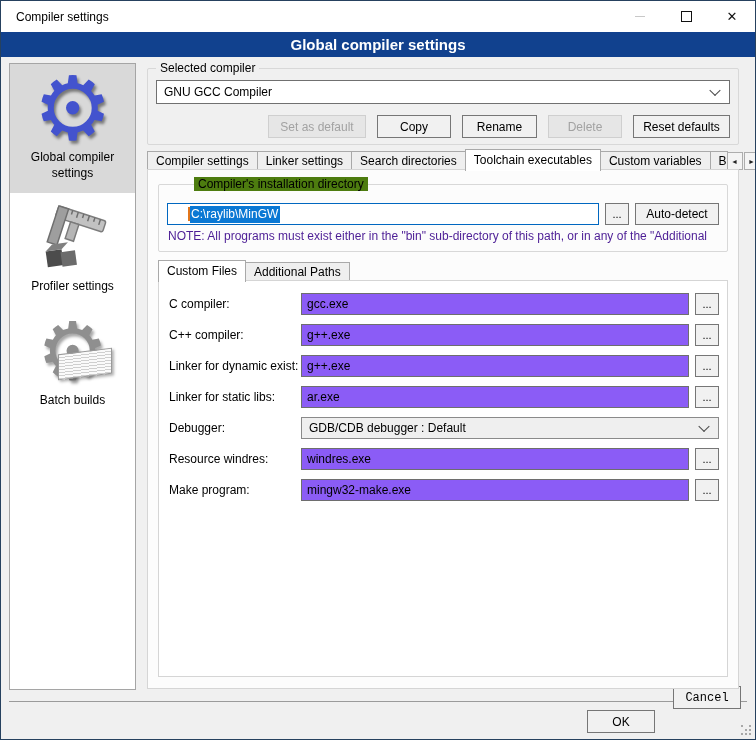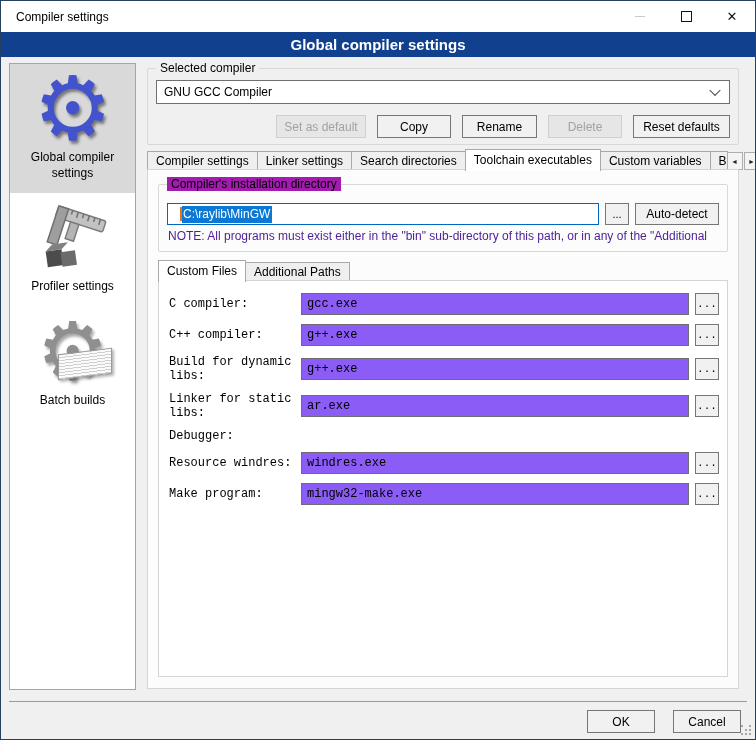--- a/index.html
+++ b/index.html
@@ -41,59 +41,59 @@
   .groupbox>.legend{position:absolute;top:-8px;left:8px;background:#F0F0F0;padding:0 4px;white-space:nowrap;}
   .group-compiler{position:absolute;top:5px;left:0;width:592px;height:77px;padding:11px 8px 0;}
   .combo{height:24px;border:1px solid #707070;background:#FFFFFF;display:flex;align-items:center;
     padding:0 26px 0 7px;position:relative;box-sizing:border-box;}
   .chev{position:absolute;right:10px;top:50%;width:7px;height:7px;border-right:1.4px solid #4A4A4A;
     border-bottom:1.4px solid #4A4A4A;transform:translateY(-70%) rotate(45deg);}
   .btnrow{margin-top:11px;display:flex;justify-content:flex-end;gap:11px;}
   .btn{height:23px;background:#F1F1F1;border:1px solid #767676;box-sizing:border-box;
     display:inline-flex;align-items:center;justify-content:center;font-size:12px;cursor:pointer;white-space:nowrap;}
   .btn.disabled{background:#E6E6E6;border-color:#CFCFCF;color:#A2A2A2;cursor:default;}
-  .w-set{width:90px}.w-copy{width:74px}.w-ren{width:75px}.w-del{width:74px}.w-reset{width:97px}
+  .w-set{width:98px}.w-copy{width:74px}.w-ren{width:75px}.w-del{width:74px}.w-reset{width:97px}
   
   .tabs{position:absolute;top:85px;left:0;width:592px;height:22px;display:flex;align-items:flex-end;}
   .tab{height:19px;padding:0 8px;display:flex;align-items:center;background:#EFEFEF;
     border:1px solid #A9A9A9;border-bottom:none;margin-right:-1px;white-space:nowrap;box-sizing:border-box;cursor:pointer;}
   .tab.active{height:22px;background:#FFFFFF;position:relative;z-index:3;margin-bottom:-1px;padding-bottom:1px;}
   .tab.trunc{max-width:46px;overflow:hidden;}
   .tab-arrows{margin-left:auto;display:flex;gap:1px;}
   .arrow-btn{width:16px;height:18px;background:#F4F4F4;border:1px solid #ADADAD;display:flex;
     align-items:center;justify-content:center;font-size:7px;color:#222;box-sizing:border-box;cursor:pointer;}
   
   .page{position:absolute;top:106px;left:0;width:592px;height:520px;background:#FCFCFC;
     border:1px solid #D5D5D5;box-sizing:border-box;z-index:2;}
   .group-install{position:absolute;top:14px;left:10px;width:570px;height:68px;padding:0 8px;background:#FCFCFC;}
-  .group-install>.legend{background:#a21caf;}
+  .group-install>.legend{background:#4d7c0f;margin-left:27px;}
   .dir-row{margin-top:18px;display:flex;align-items:center;gap:6px;}
   .path-input{flex:1;height:22px;border:1px solid #0067C0;background:#fff;display:flex;
-    align-items:center;padding:0 12px;box-sizing:border-box;overflow:hidden;}
+    align-items:center;padding:0 20px;box-sizing:border-box;overflow:hidden;}
   .caret{width:2px;height:14px;background:#E2761B;flex:0 0 auto;}
   .sel-text{background:#0A78D4;color:#fff;padding:1px 2px 2px 1px;white-space:nowrap;}
   .mini-btn{width:24px;height:22px;background:#F1F1F1;border:1px solid #767676;box-sizing:border-box;
     display:inline-flex;align-items:center;justify-content:center;font-size:11px;line-height:1;cursor:pointer;flex:0 0 auto;}
   .autodetect{width:84px;height:22px;flex:0 0 auto;}
   .note{margin:4px 0 0 1px;color:#4c1d95;white-space:nowrap;overflow:hidden;}
   
   .subtabs{position:absolute;top:89px;left:10px;display:flex;align-items:flex-end;height:22px;}
   .subpage{position:absolute;top:110px;left:10px;width:570px;height:397px;background:#FFFFFF;
-    border:1px solid #D5D5D5;box-sizing:border-box;font-family:Liberation Mono, monospace;}
+    border:1px solid #D5D5D5;box-sizing:border-box;}
   .row{display:flex;align-items:center;margin:9px 8px 0 10px;}
   .row:first-child{margin-top:12px;}
   .row .flabel{width:132px;flex:0 0 auto;}
   .row input{flex:1;height:20px;border:1px solid #6E6E6E;padding:0 5px;font:inherit;background:#8b5cf6;box-sizing:content-box;min-width:0;}
   .row .mini-btn{margin-left:6px;}
   .combo-small{flex:1;height:22px;border:1px solid #8A8A8A;background:#EFEFEF;display:flex;
     align-items:center;padding:0 26px 0 7px;position:relative;box-sizing:border-box;cursor:pointer;}
   
   .divider{position:absolute;left:8px;right:8px;top:700px;height:1px;background:#9B9B9B;}
   .btn-ok{position:absolute;left:586px;top:709px;width:68px;height:23px;}
-  .btn-cancel{position:absolute;left:672px;top:709px;width:68px;height:23px;}
+  .btn-cancel{position:absolute;left:672px;top:685px;width:68px;height:23px;font-family:Liberation Mono, monospace;}
   .grip{position:absolute;right:4px;bottom:4px;width:10px;height:10px;}
   .grip::before{content:"";position:absolute;width:2px;height:2px;background:#A8A8A8;
     box-shadow:8px 8px #A8A8A8,8px 4px #A8A8A8,8px 0 #A8A8A8,4px 8px #A8A8A8,4px 4px #A8A8A8,0 8px #A8A8A8;}
   
   .caliper-svg{width:70px;height:70px;}
 </style>
 </head>
 <body>
 
 <div class="window">
@@ -217,33 +217,37 @@
           <div class="mini-btn">...</div>
         </div>
 
         <div class="row">
           <span class="flabel">C++ compiler:</span>
           <input type="text" value="g++.exe" style="">
           <div class="mini-btn">...</div>
         </div>
 
         <div class="row">
-          <span class="flabel">Build for dynamic libs:</span>
+          <span class="flabel">Linker for dynamic exist:</span>
           <input type="text" value="g++.exe" style="">
           <div class="mini-btn">...</div>
         </div>
 
         <div class="row">
           <span class="flabel">Linker for static libs:</span>
           <input type="text" value="ar.exe" style="">
           <div class="mini-btn">...</div>
         </div>
 
         <div class="row">
           <span class="flabel">Debugger:</span>
+          <div class="combo-small">
+            <span>GDB/CDB debugger : Default</span>
+            <span class="chev"></span>
+          </div>
         </div>
 
         <div class="row">
           <span class="flabel">Resource windres:</span>
           <input type="text" value="windres.exe" style="">
           <div class="mini-btn">...</div>
         </div>
 
         <div class="row">
           <span class="flabel">Make program:</span>

